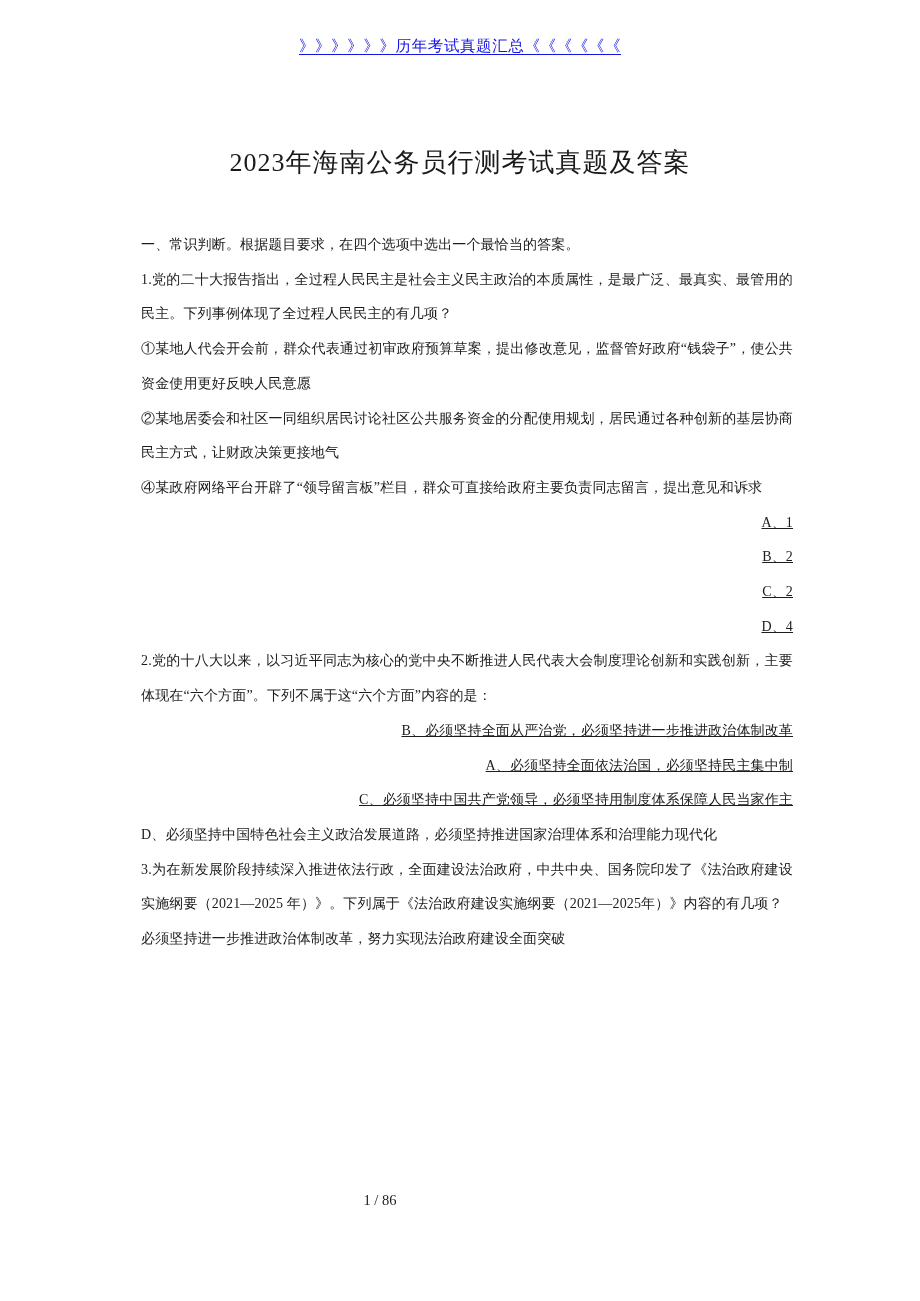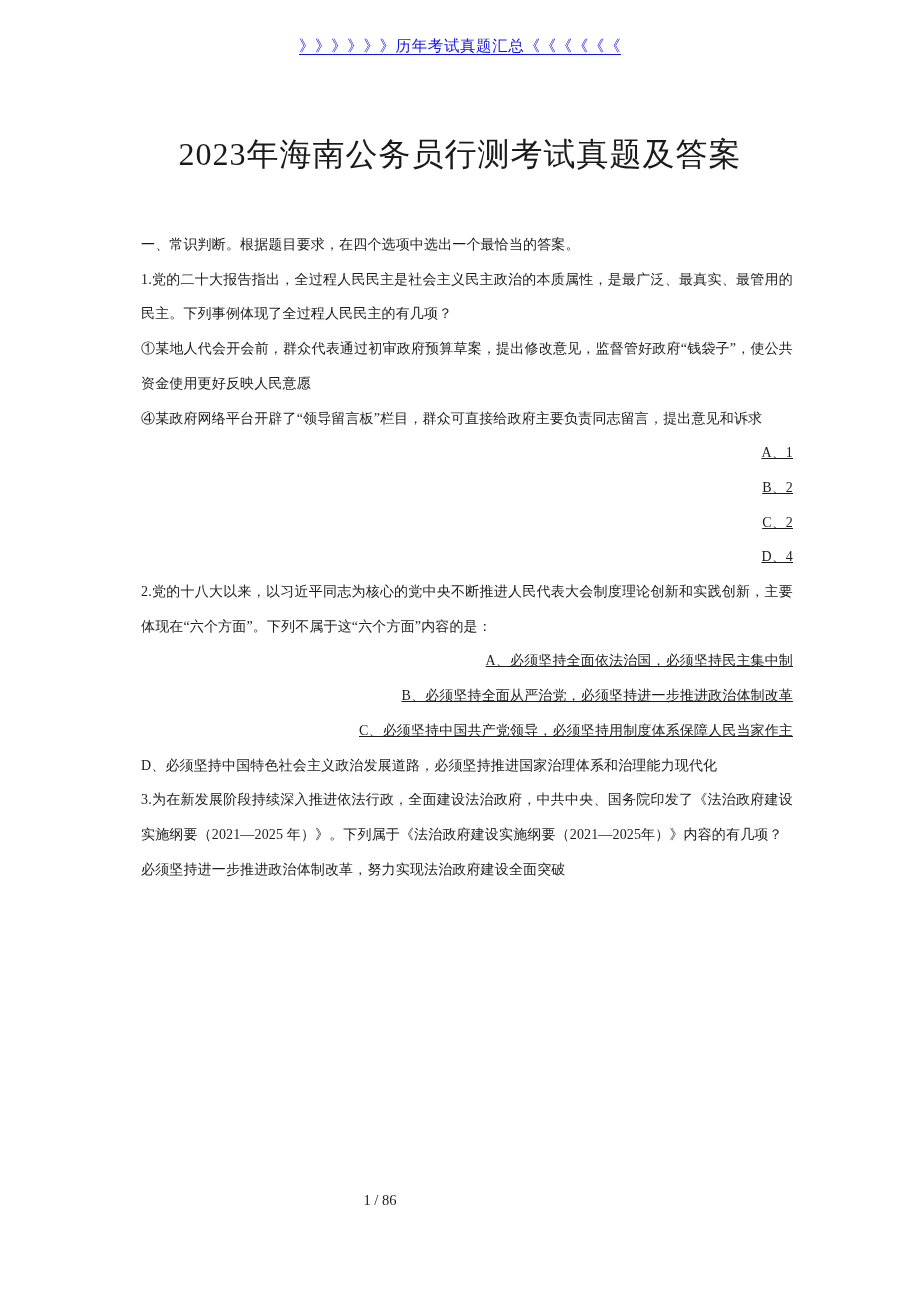--- a/index.html
+++ b/index.html
@@ -39,25 +39,25 @@
     letter-spacing: 0.6px;
     text-decoration: underline;
     text-underline-offset: 3px;
     white-space: nowrap;
     cursor: pointer;
   }
 
   
   .doc-title {
     position: absolute;
-    top: 112px;
+    top: 128px;
     left: 0;
     width: 920px;
     text-align: center;
-    font-size: 32px;
+    font-size: 26px;
     font-weight: normal;
     letter-spacing: 1px;
     color: #1a1a1a;
     font-family: "Liberation Serif", "DejaVu Serif", serif;
   }
 
   
   .body-block {
     position: absolute;
     top: 228px;
@@ -105,37 +105,38 @@
   <h1 class="doc-title">2023年海南公务员行测考试真题及答案</h1>
 
   <div class="body-block">
 
     <p class="para">一、常识判断。根据题目要求，在四个选项中选出一个最恰当的答案。</p>
 
     <p class="para">1.党的二十大报告指出，全过程人民民主是社会主义民主政治的本质属性，是最广泛、最真实、最管用的民主。下列事例体现了全过程人民民主的有几项？</p>
 
     <p class="para">①某地人代会开会前，群众代表通过初审政府预算草案，提出修改意见，监督管好政府“钱袋子”，使公共资金使用更好反映人民意愿</p>
 
+    <p class="para">②某地居委会和社区一同组织居民讨论社区公共服务资金的分配使用规划，居民通过各种创新的基层协商民主方式，让财政决策更接地气</p>
 
 
     <p class="para">④某政府网络平台开辟了“领导留言板”栏目，群众可直接给政府主要负责同志留言，提出意见和诉求</p>
 
     <p class="para opt">A、1</p>
 
     <p class="para opt">B、2</p>
 
     <p class="para opt">C、2</p>
 
     <p class="para opt">D、4</p>
 
     <p class="para">2.党的十八大以来，以习近平同志为核心的党中央不断推进人民代表大会制度理论创新和实践创新，主要体现在“六个方面”。下列不属于这“六个方面”内容的是：</p>
 
+    <p class="para opt">B、必须坚持全面从严治党，必须坚持进一步推进政治体制改革</p>
+
     <p class="para opt">A、必须坚持全面依法治国，必须坚持民主集中制</p>
-
-    <p class="para opt">B、必须坚持全面从严治党，必须坚持进一步推进政治体制改革</p>
 
     <p class="para opt">C、必须坚持中国共产党领导，必须坚持用制度体系保障人民当家作主</p>
 
     <p class="para">D、必须坚持中国特色社会主义政治发展道路，必须坚持推进国家治理体系和治理能力现代化</p>
 
     <p class="para">3.为在新发展阶段持续深入推进依法行政，全面建设法治政府，中共中央、国务院印发了《法治政府建设实施纲要（2021—2025 年）》。下列属于《法治政府建设实施纲要（2021—2025年）》内容的有几项？</p>
 
     <p class="para">必须坚持进一步推进政治体制改革，努力实现法治政府建设全面突破</p>
 
   </div>

